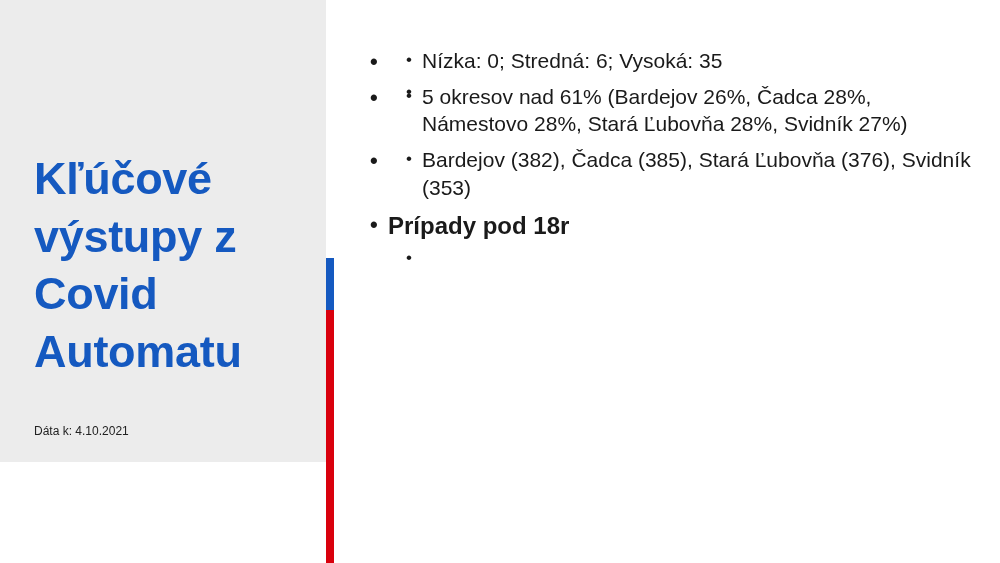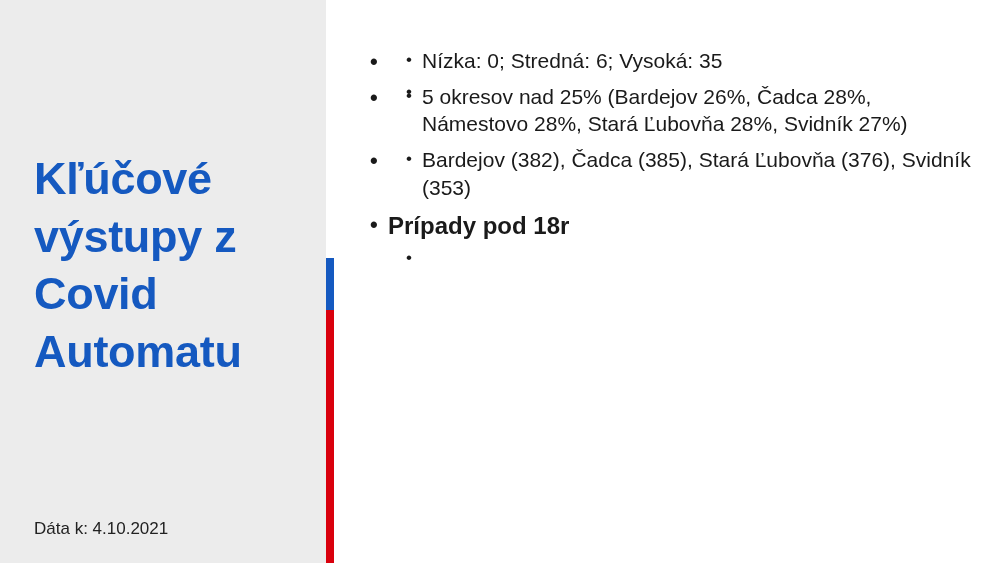--- a/index.html
+++ b/index.html
@@ -17,41 +17,41 @@
     position: relative;
     width: 1000px;
     height: 563px;
     background: #ffffff;
     display: flex;
   }
   
   .left-panel {
     position: relative;
     width: 326px;
-    height: 563px;
+    height: 462px;
     background: #ececec;
     flex: 0 0 326px;
   }
   .slide-title {
     position: absolute;
     left: 34px;
     top: 150px;
     width: 268px;
     color: #1559c0;
     font-size: 45px;
     font-weight: bold;
     line-height: 1.28;
     letter-spacing: -0.3px;
   }
   .data-note {
     position: absolute;
     left: 34px;
     bottom: 24px;
     color: #222222;
-    font-size: 17px;
+    font-size: 12px;
     font-weight: normal;
   }
   
   .accent-bars {
     position: absolute;
     left: 326px;
     top: 0;
     width: 8px;
     height: 563px;
   }
@@ -156,21 +156,21 @@
         </ul>
       </li>
 
       <li class="group">
         <div class="l1">
           <span class="bullet">•</span>
         </div>
         <ul class="l2-list">
           <li class="l2">
             <span class="bullet">•</span>
-            <span>5 okresov nad 25% (Bardejov 26%, Čadca 28%, Námestovo 28%, Stará Ľubovňa 28%, Svidník 27%)</span>
+            <span>5 okresov nad 61% (Bardejov 26%, Čadca 28%, Námestovo 28%, Stará Ľubovňa 28%, Svidník 27%)</span>
           </li>
         </ul>
       </li>
 
       <li class="group">
         <div class="l1">
           <span class="bullet">•</span>
         </div>
         <ul class="l2-list">
           <li class="l2">

